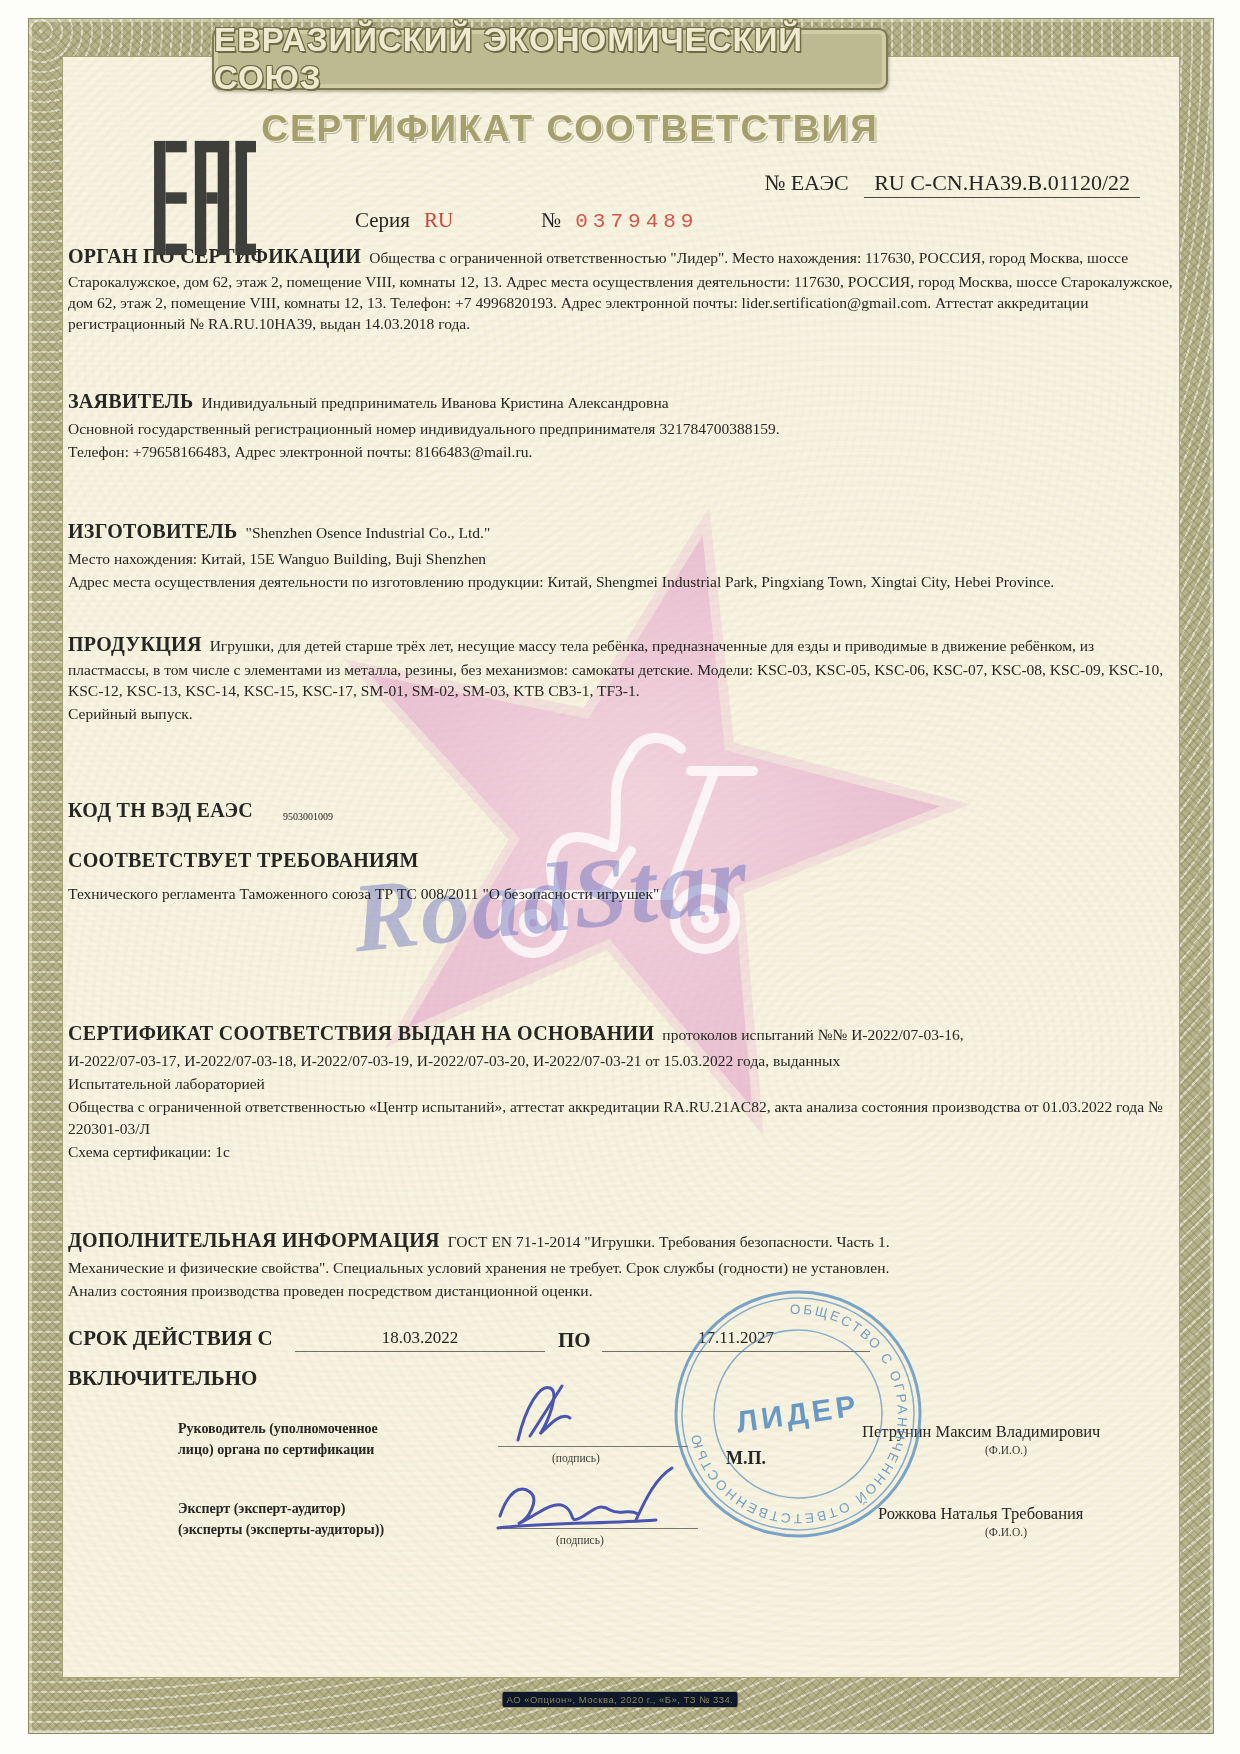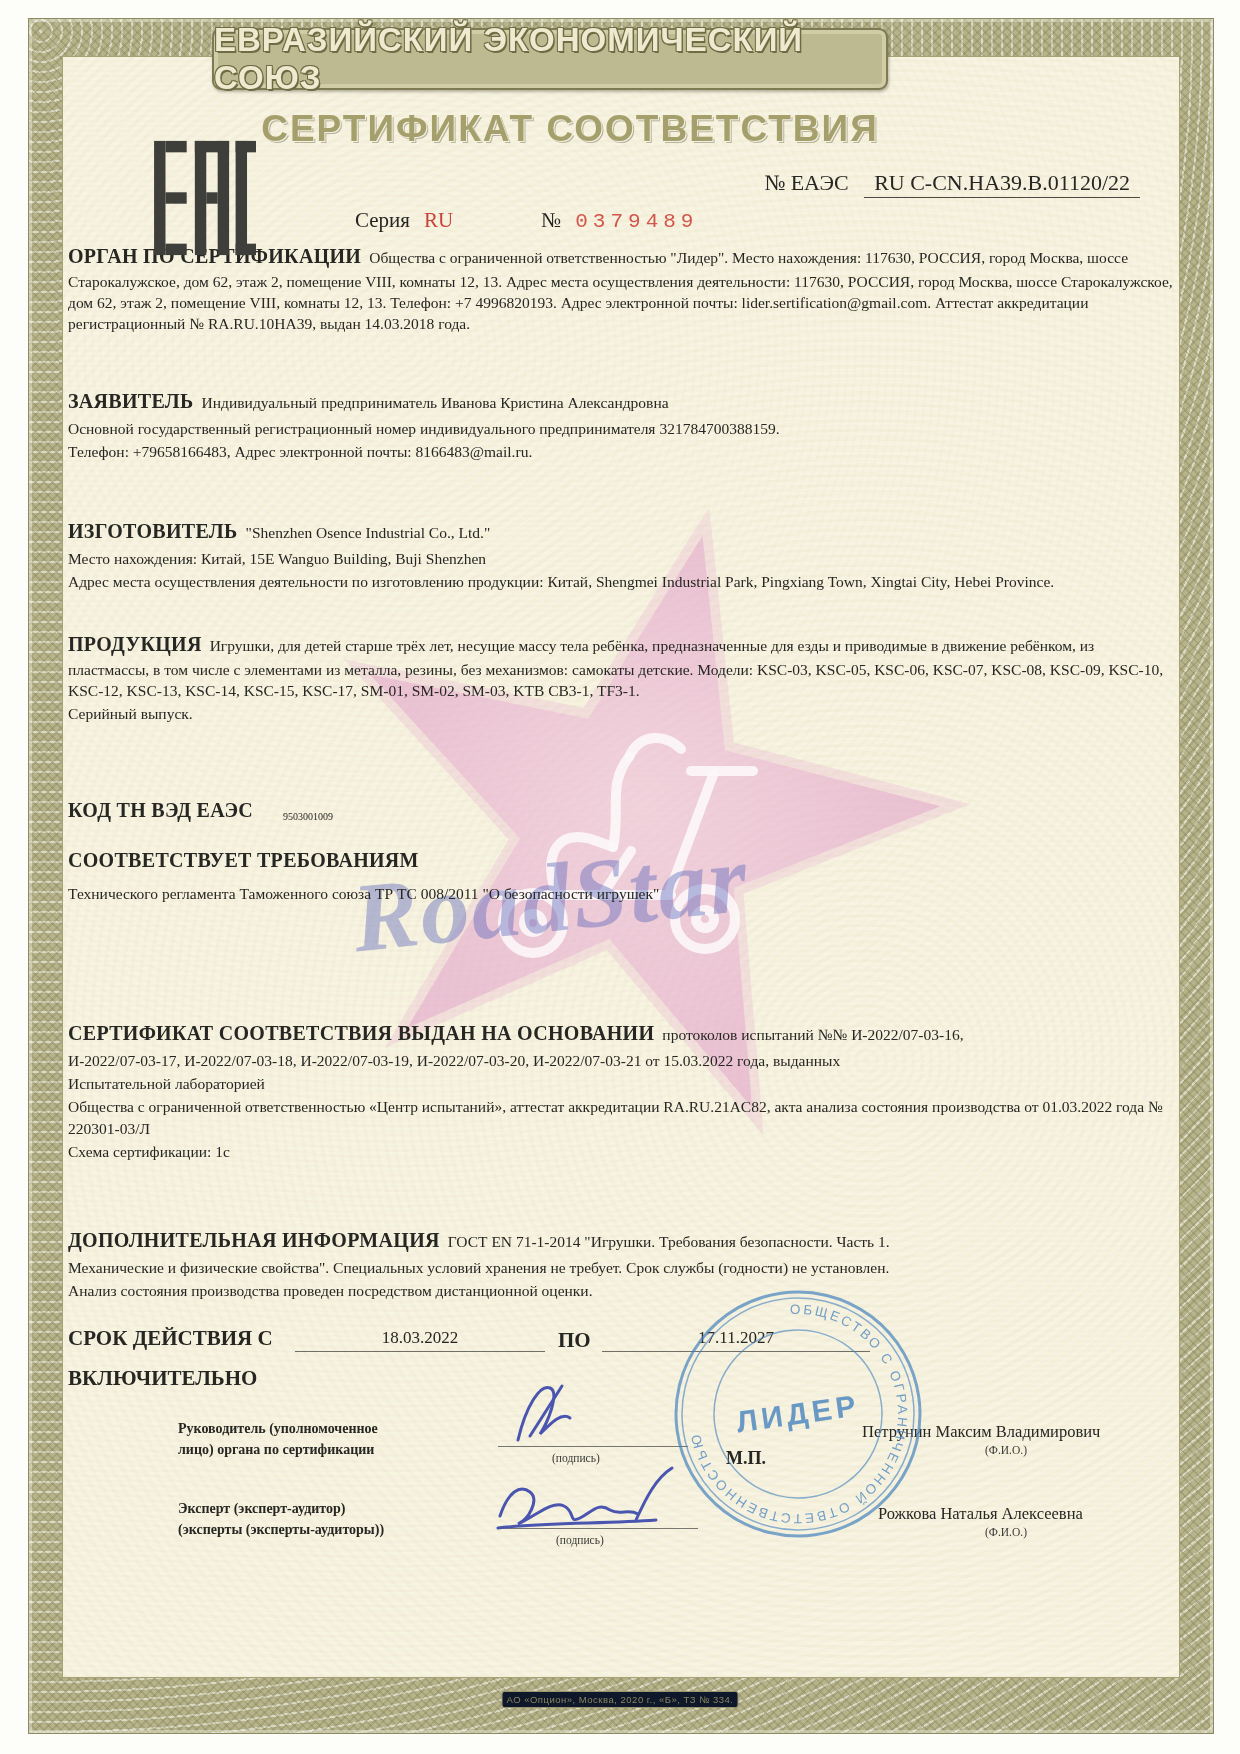--- a/index.html
+++ b/index.html
@@ -201,21 +201,21 @@
   </div>
   <div class="sigline" style="left:498px;top:1528px;width:200px"></div>
   <div class="cap" style="left:556px;top:1534px">(подпись)</div>
   <svg class="sig-svg" style="left:486px;top:1458px" width="220" height="85" viewBox="0 0 220 85">
     <g fill="none" stroke="#4a55b0" stroke-width="3" stroke-linecap="round">
       <path d="M14,58 C22,34 34,26 44,34 C54,42 42,62 32,66 C50,58 66,42 78,48 C90,54 82,66 94,60 C106,54 112,44 124,52 C134,58 142,50 152,56"></path>
       <path d="M150,62 C160,40 170,20 186,10"></path>
       <path d="M12,70 C60,64 120,66 170,62"></path>
     </g>
   </svg>
-  <div class="fio-name" style="left:878px;top:1504px">Рожкова Наталья Алексеевна</div>
+  <div class="fio-name" style="left:878px;top:1504px">Рожкова Наталья Требования</div>
   <div class="cap" style="left:985px;top:1526px">(Ф.И.О.)</div>
 
   <svg class="stamp" width="260" height="260" viewBox="0 0 260 260">
     <defs>
       <path id="ringPath" d="M130,30 a100,100 0 1,1 -0.1,0 z"></path>
     </defs>
     <g fill="none" stroke="#3f7fbe">
       <circle cx="130" cy="130" r="122" stroke-width="3" opacity=".8"></circle>
       <circle cx="130" cy="130" r="116" stroke-width="1.5" opacity=".7"></circle>
       <circle cx="130" cy="130" r="84" stroke-width="1.5" opacity=".7"></circle>

